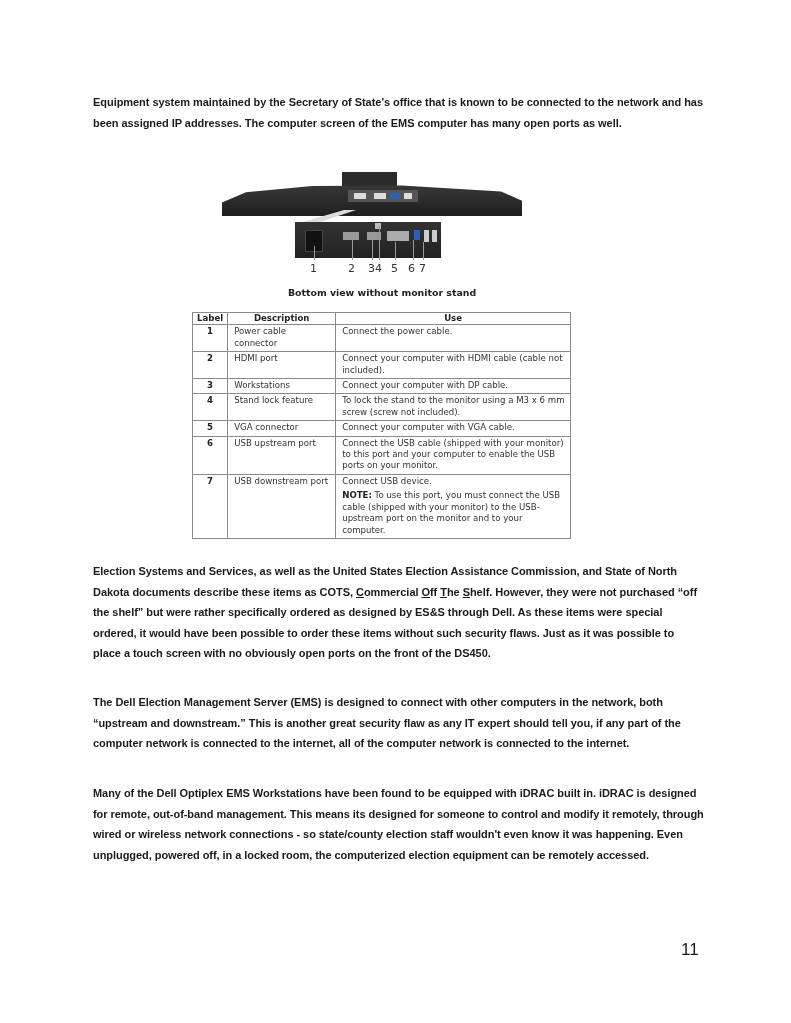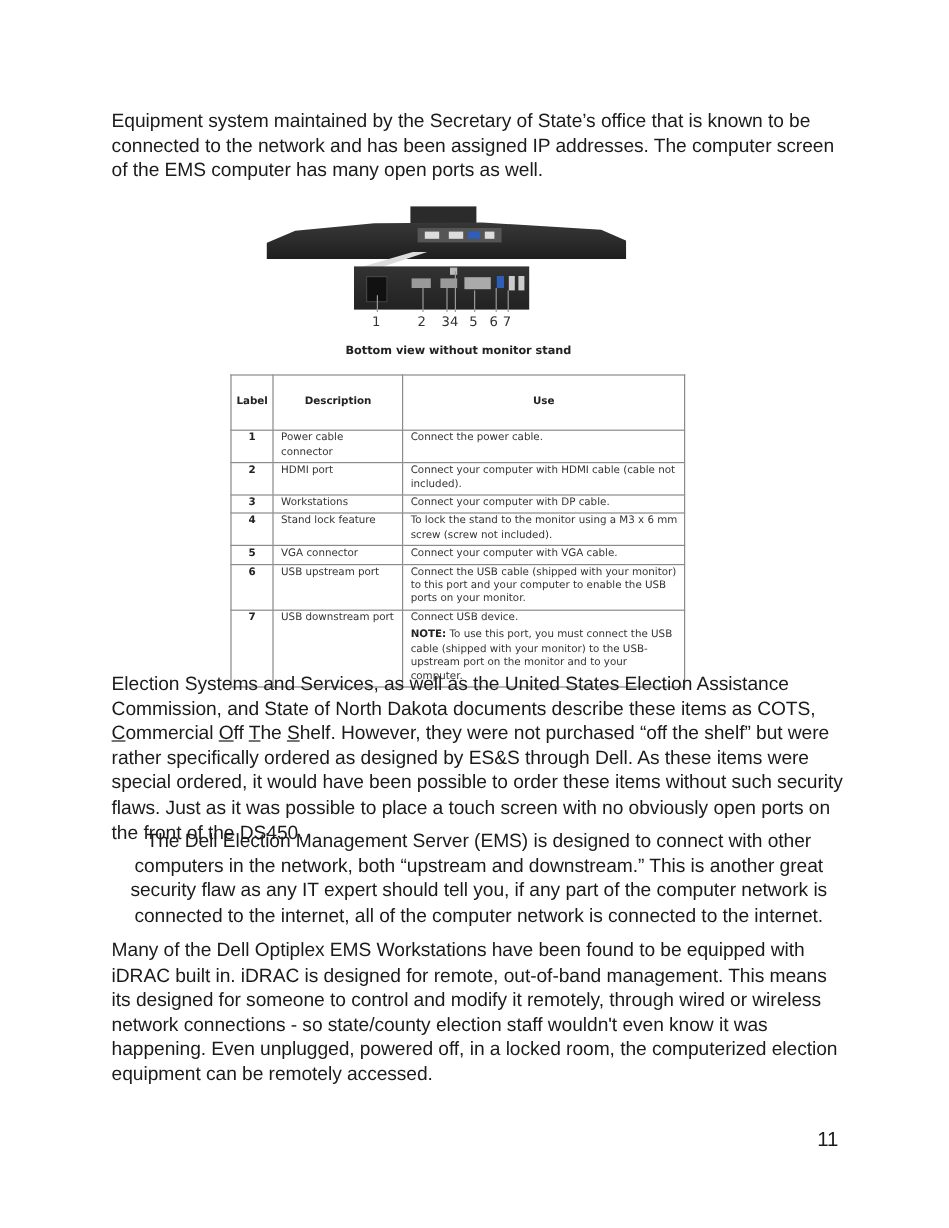--- a/index.html
+++ b/index.html
@@ -1,22 +1,22 @@
 <!DOCTYPE html>
 <html><head>
 <meta charset="utf-8">
 <style>
   html, body { margin: 0; padding: 0; background: #ffffff; }
   body { width: 791px; height: 1023px; position: relative; overflow: hidden;
          font-family: "Liberation Sans", "DejaVu Sans", sans-serif; color: #1a1a1a; }
-  .para { position: absolute; left: 93px; width: 612px; font-size: 16px; line-height: 20.6px;
-          color: #1b1b1b; margin: 0; letter-spacing: -0.05px; }
+  .para { position: absolute; left: 93px; width: 612px; font-size: 11px; line-height: 20.6px;
+          color: #1b1b1b; margin: 0; letter-spacing: -0.05px; font-weight: bold; }
   #p1 { top: 92px; }
   #p2 { top: 561px; }
-  #p3 { top: 692px; text-align: center; }
+  #p3 { top: 692px; }
   #p4 { top: 783px; }
   .u { text-decoration: underline; }
 
   
   #figure { position: absolute; left: 212px; top: 168px; width: 318px; height: 112px; }
   #monitor-body { position: absolute; left: 10px; top: 14px; width: 300px; height: 34px;
     background: linear-gradient(#3a3a3a, #2a2a2a 60%, #1d1d1d);
     clip-path: polygon(8% 30%, 30% 12%, 60% 10%, 93% 28%, 100% 55%, 100% 100%, 0 100%, 0 60%); }
   #monitor-stand-mount { position: absolute; left: 130px; top: 4px; width: 55px; height: 14px; background: #2b2b2b; }
   #monitor-ports { position: absolute; left: 136px; top: 22px; width: 70px; height: 12px; background: #555; }
@@ -29,21 +29,21 @@
   #callout-box .blue { background: #2d5fb8; }
   .port-num { position: absolute; top: 94px; font-size: 11px; color: #333; font-family: "DejaVu Sans", sans-serif; }
   .leader { position: absolute; width: 1px; background: #999; }
   #figure-caption { position: absolute; left: 192px; top: 287px; width: 380px; text-align: center;
     font-size: 9.4px; font-weight: bold; color: #222; font-family: "DejaVu Sans", sans-serif; }
 
   
   #port-table { position: absolute; left: 192px; top: 312px; width: 379px; border-collapse: collapse;
     font-family: "DejaVu Sans", sans-serif; font-size: 8.6px; line-height: 11.4px; color: #333; }
   #port-table th, #port-table td { border: 1px solid #8a8a8a; vertical-align: top; padding: 1px 5px 2px 6px; }
-  #port-table th { font-weight: bold; text-align: center; color: #222; padding: 17px 4px; }
+  #port-table th { font-weight: bold; text-align: center; color: #222; padding: 0 4px; }
   #port-table td.lbl { text-align: center; font-weight: bold; width: 20px; padding-left: 3px; padding-right: 3px; color:#222; }
   #port-table td.desc { width: 96px; }
   #port-table .note-label { font-weight: bold; color: #222; }
   #port-table .note-block { margin-top: 3px; }
 
   #page-number { position: absolute; left: 681px; top: 940px; font-size: 17px; color: #1b1b1b; }
 </style>
 </head>
 <body>
 

